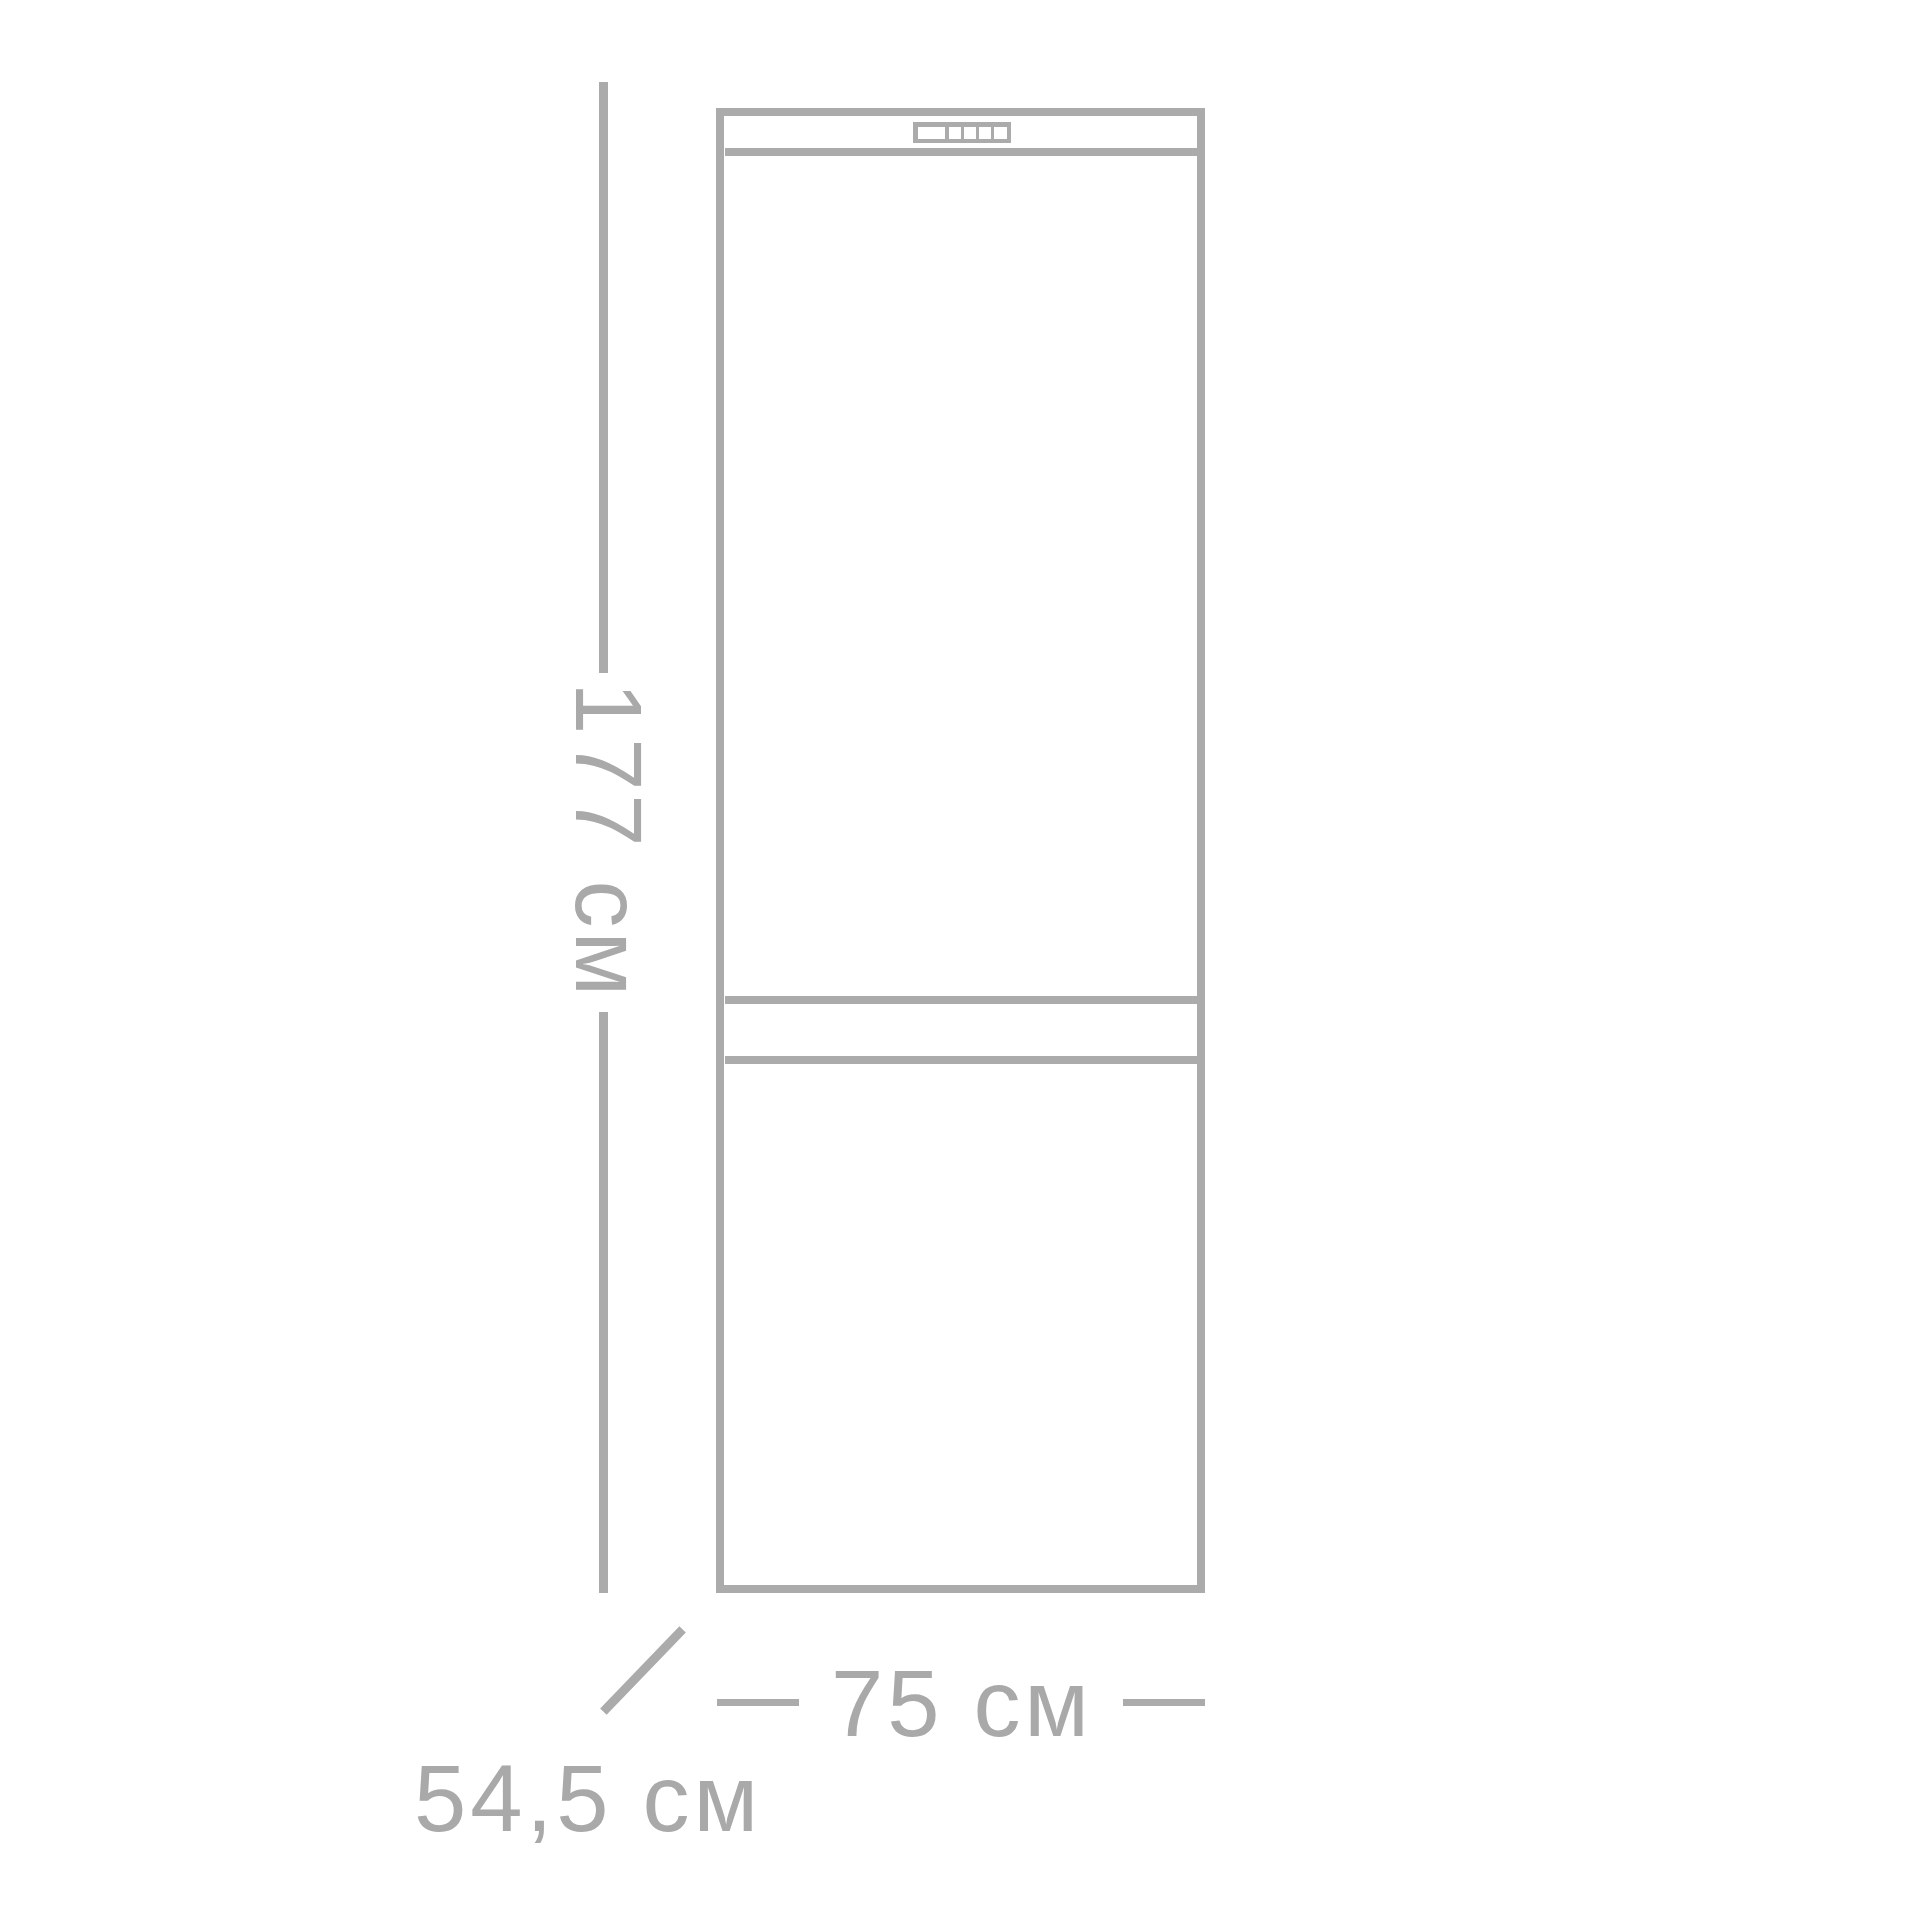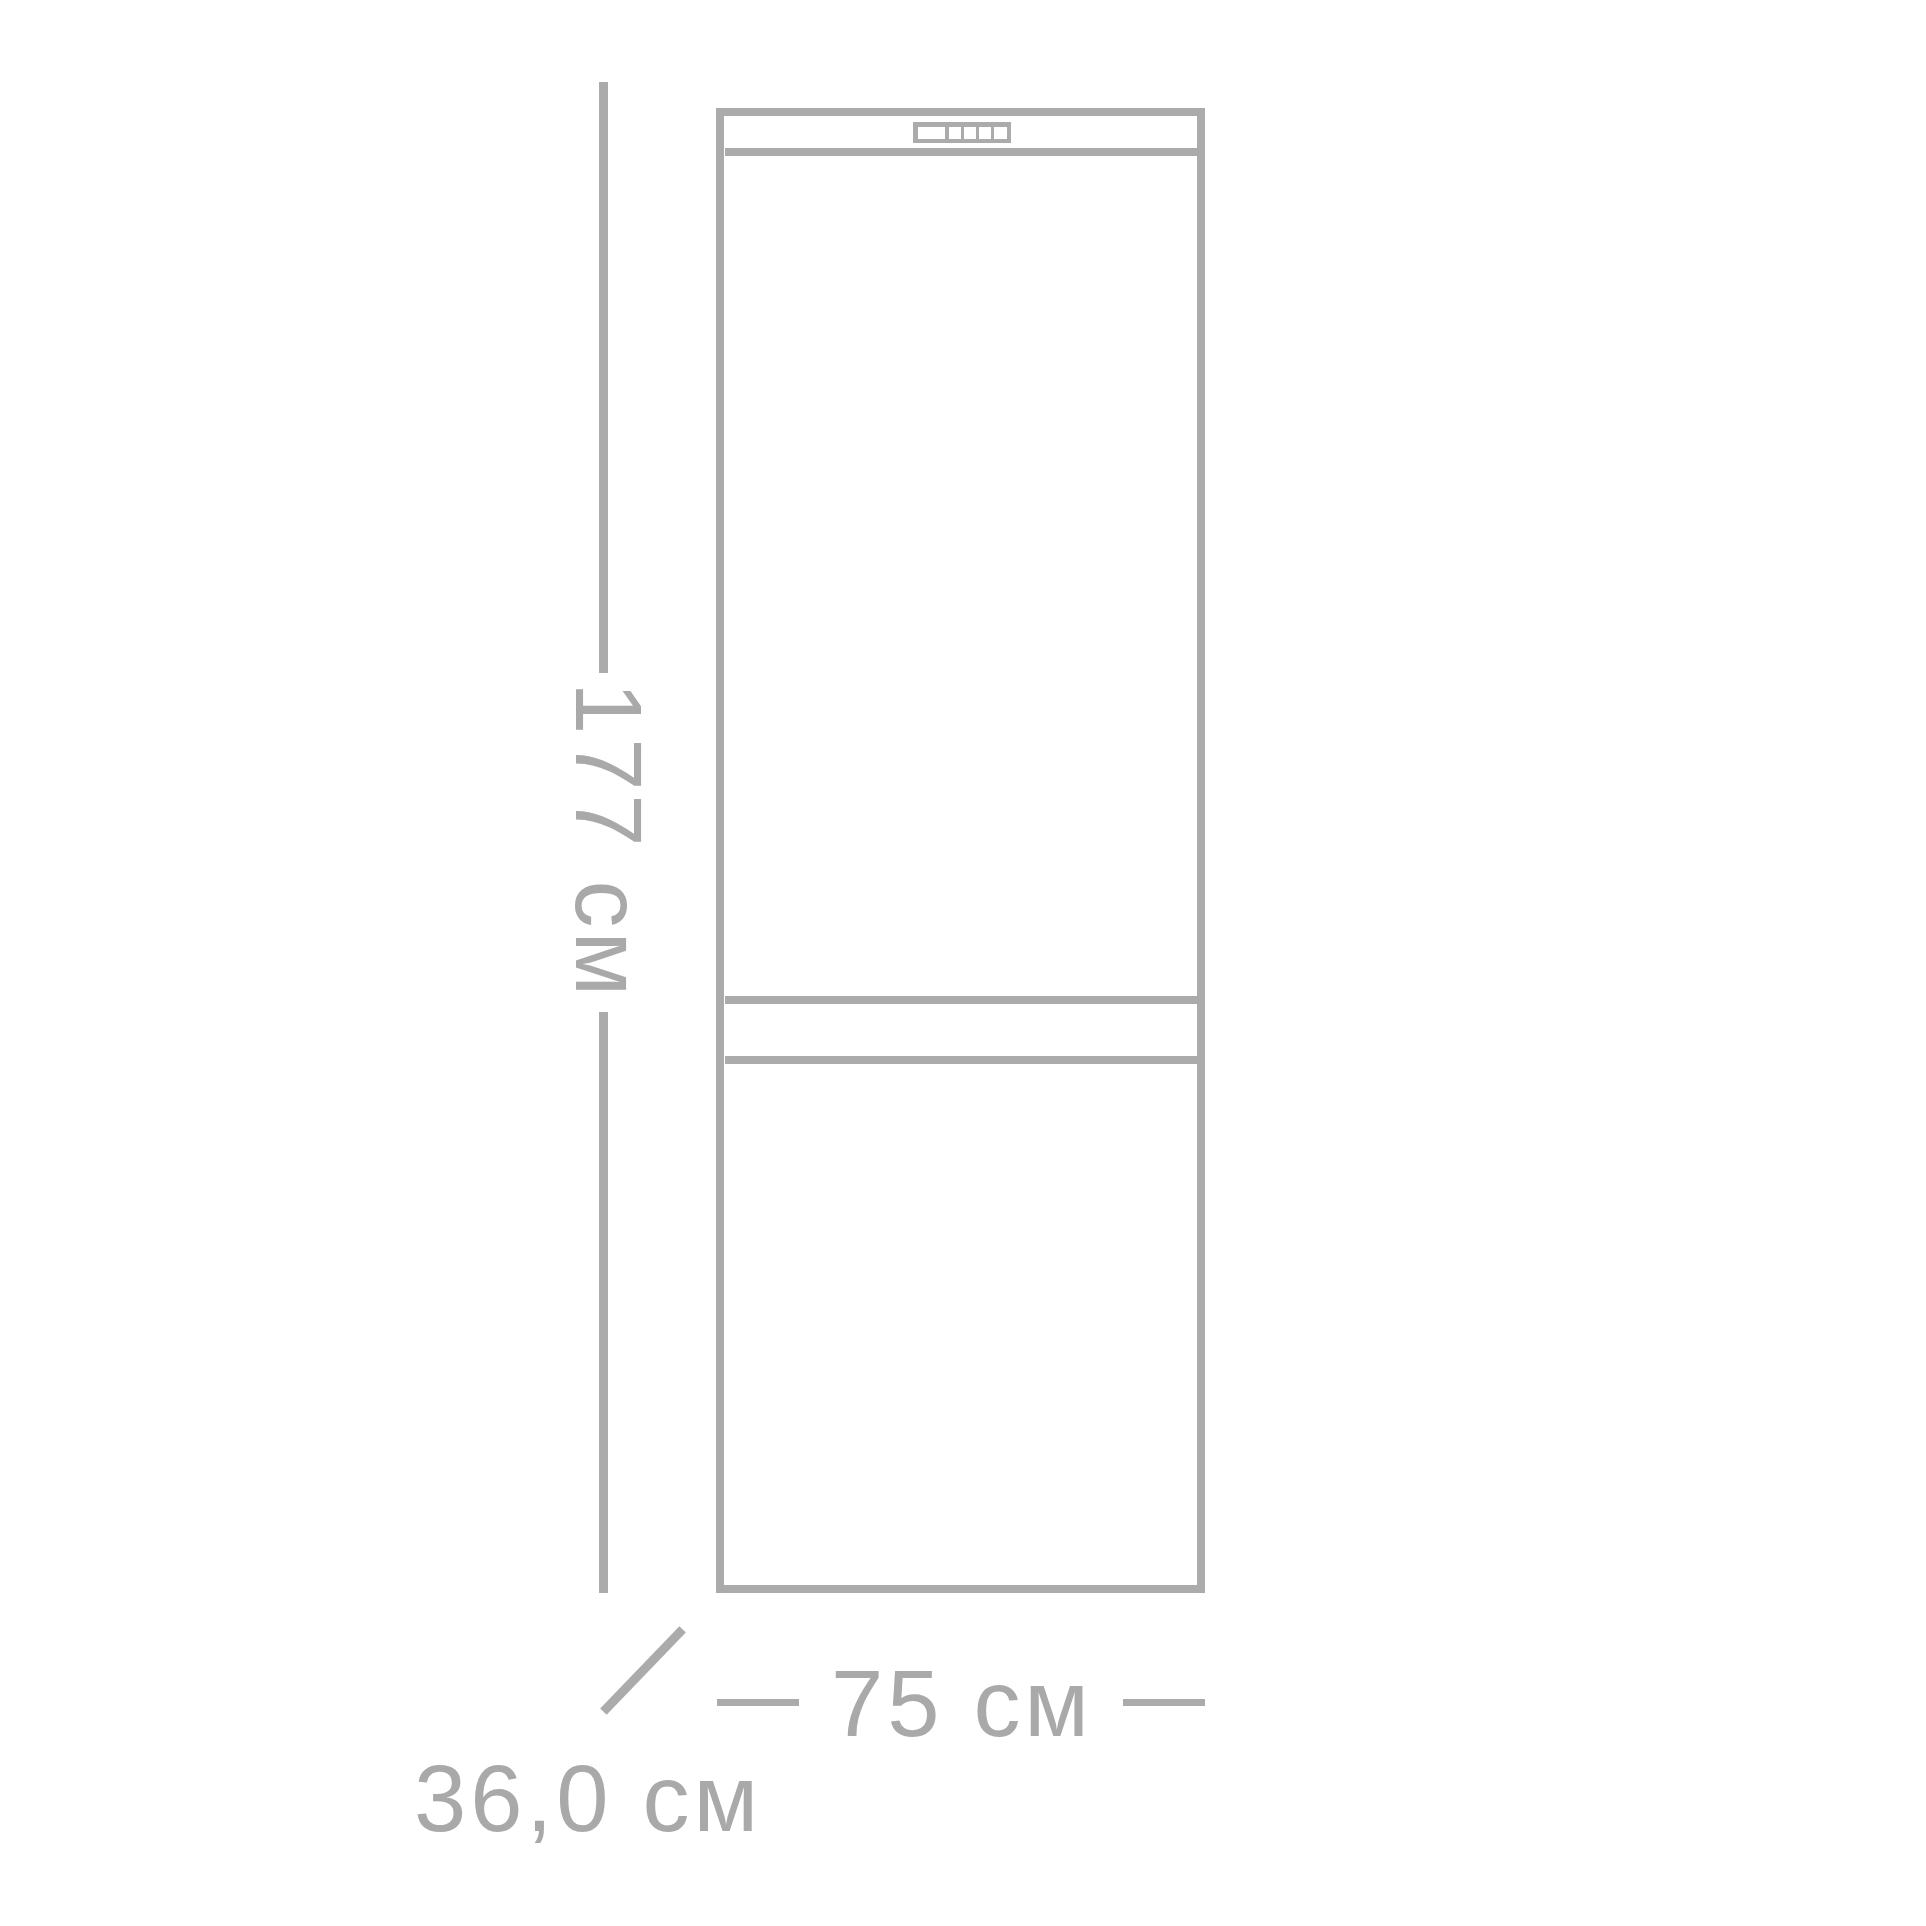--- a/index.html
+++ b/index.html
@@ -109,16 +109,16 @@
 
   <div class="line height-line-upper"></div>
   <div class="line height-line-lower"></div>
   <div class="dim-label height-label">177 см</div>
 
   <div class="line width-dash-left"></div>
   <div class="line width-dash-right"></div>
   <div class="dim-label width-label">75 см</div>
 
   <div class="line depth-line"></div>
-  <div class="dim-label depth-label">36,0 см</div>
+  <div class="dim-label depth-label">54,5 см</div>
 
 </div>
 
 
 </body></html>

